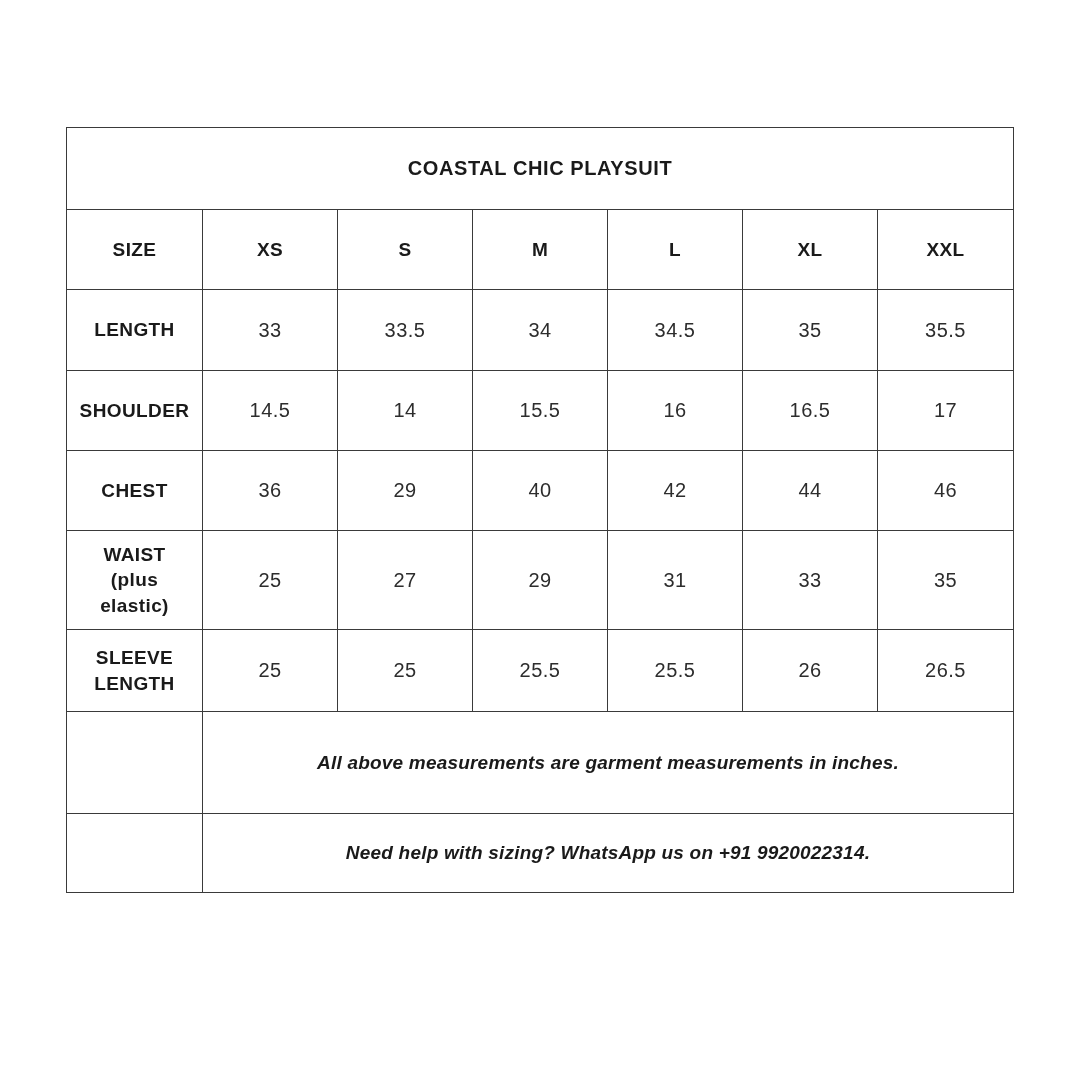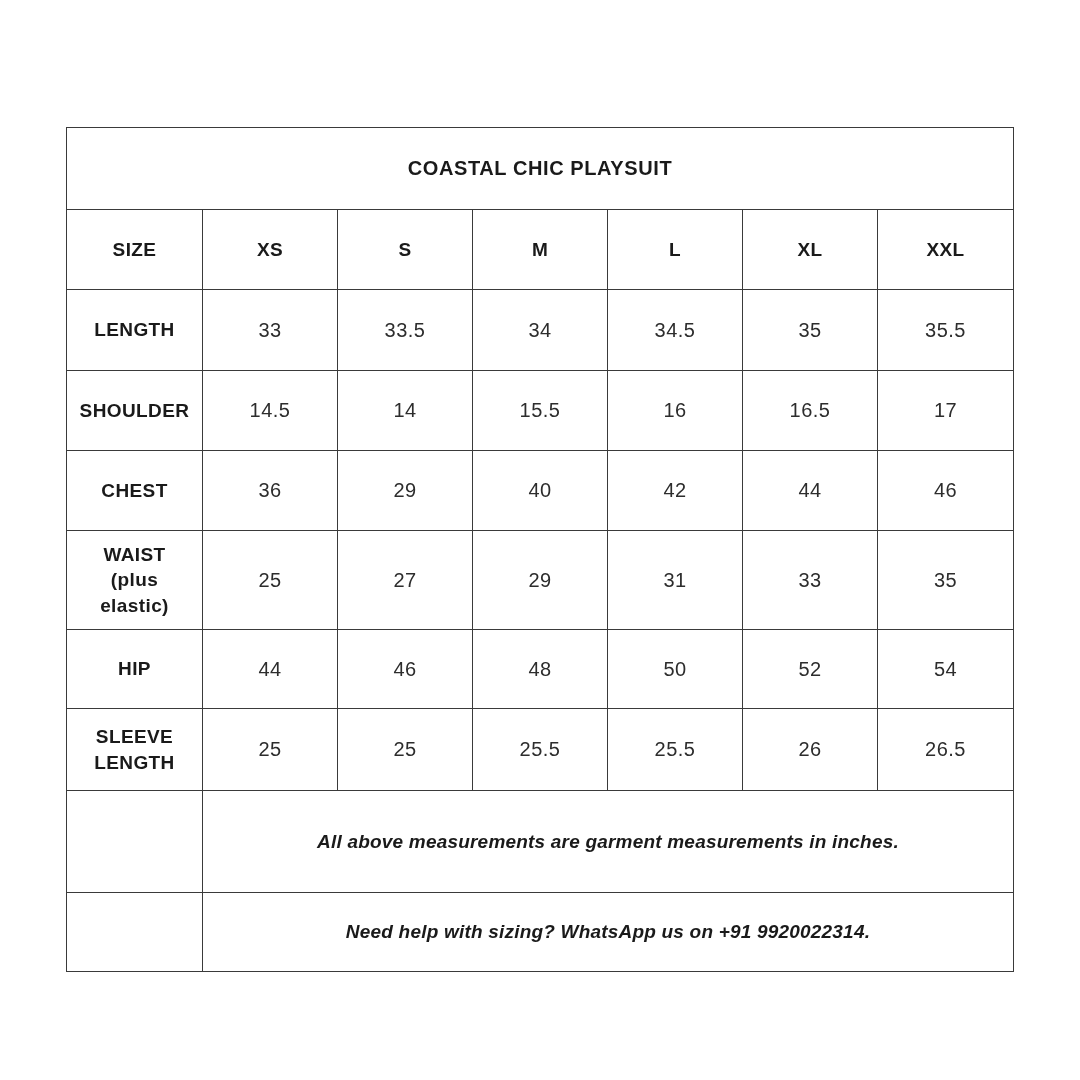--- a/index.html
+++ b/index.html
@@ -128,29 +128,20 @@
         <td class="label-cell">WAIST
 (plus
 elastic)</td>
         <td class="value-cell">25</td>
         <td class="value-cell">27</td>
         <td class="value-cell">29</td>
         <td class="value-cell">31</td>
         <td class="value-cell">33</td>
         <td class="value-cell">35</td>
       </tr>
-      <tr class="r-hip">
-        <td class="label-cell">HIP</td>
-        <td class="value-cell">44</td>
-        <td class="value-cell">46</td>
-        <td class="value-cell">48</td>
-        <td class="value-cell">50</td>
-        <td class="value-cell">52</td>
-        <td class="value-cell">54</td>
-      </tr>
       <tr class="r-sleeve">
         <td class="label-cell">SLEEVE
 LENGTH</td>
         <td class="value-cell">25</td>
         <td class="value-cell">25</td>
         <td class="value-cell">25.5</td>
         <td class="value-cell">25.5</td>
         <td class="value-cell">26</td>
         <td class="value-cell">26.5</td>
       </tr>

